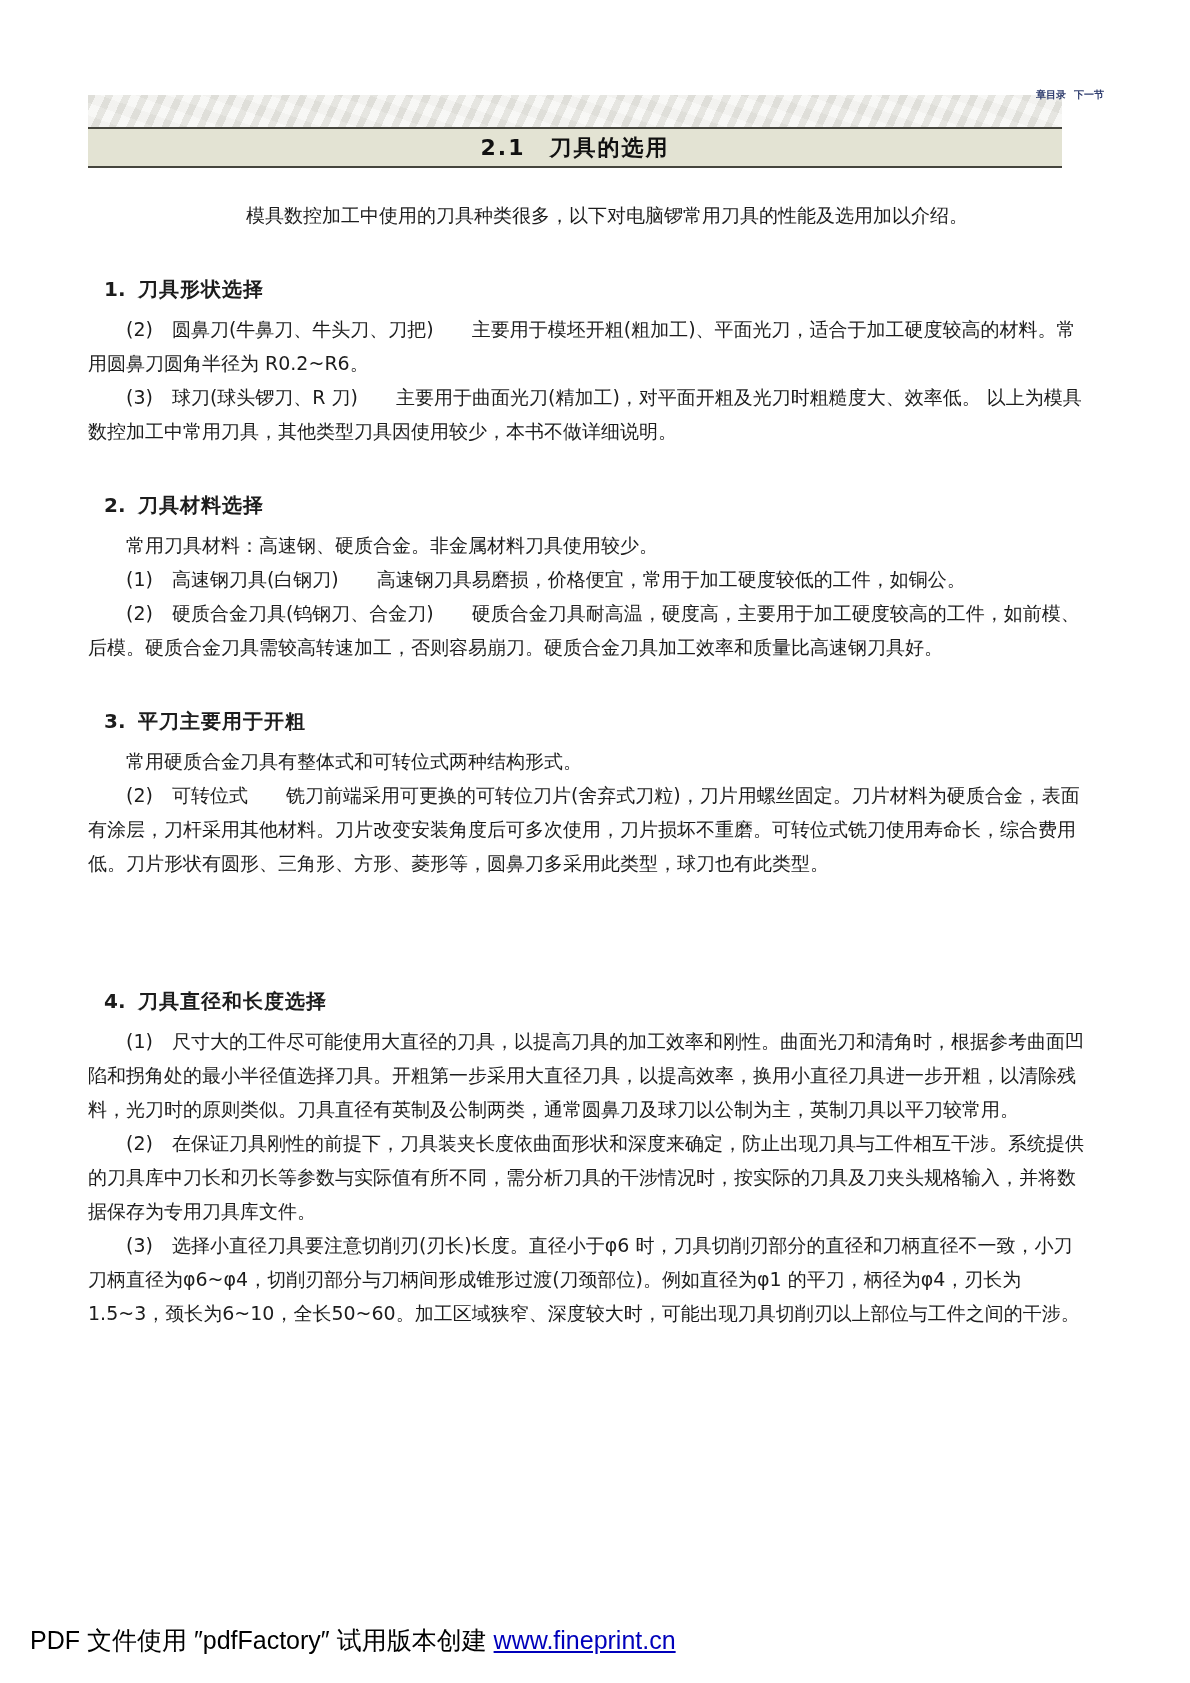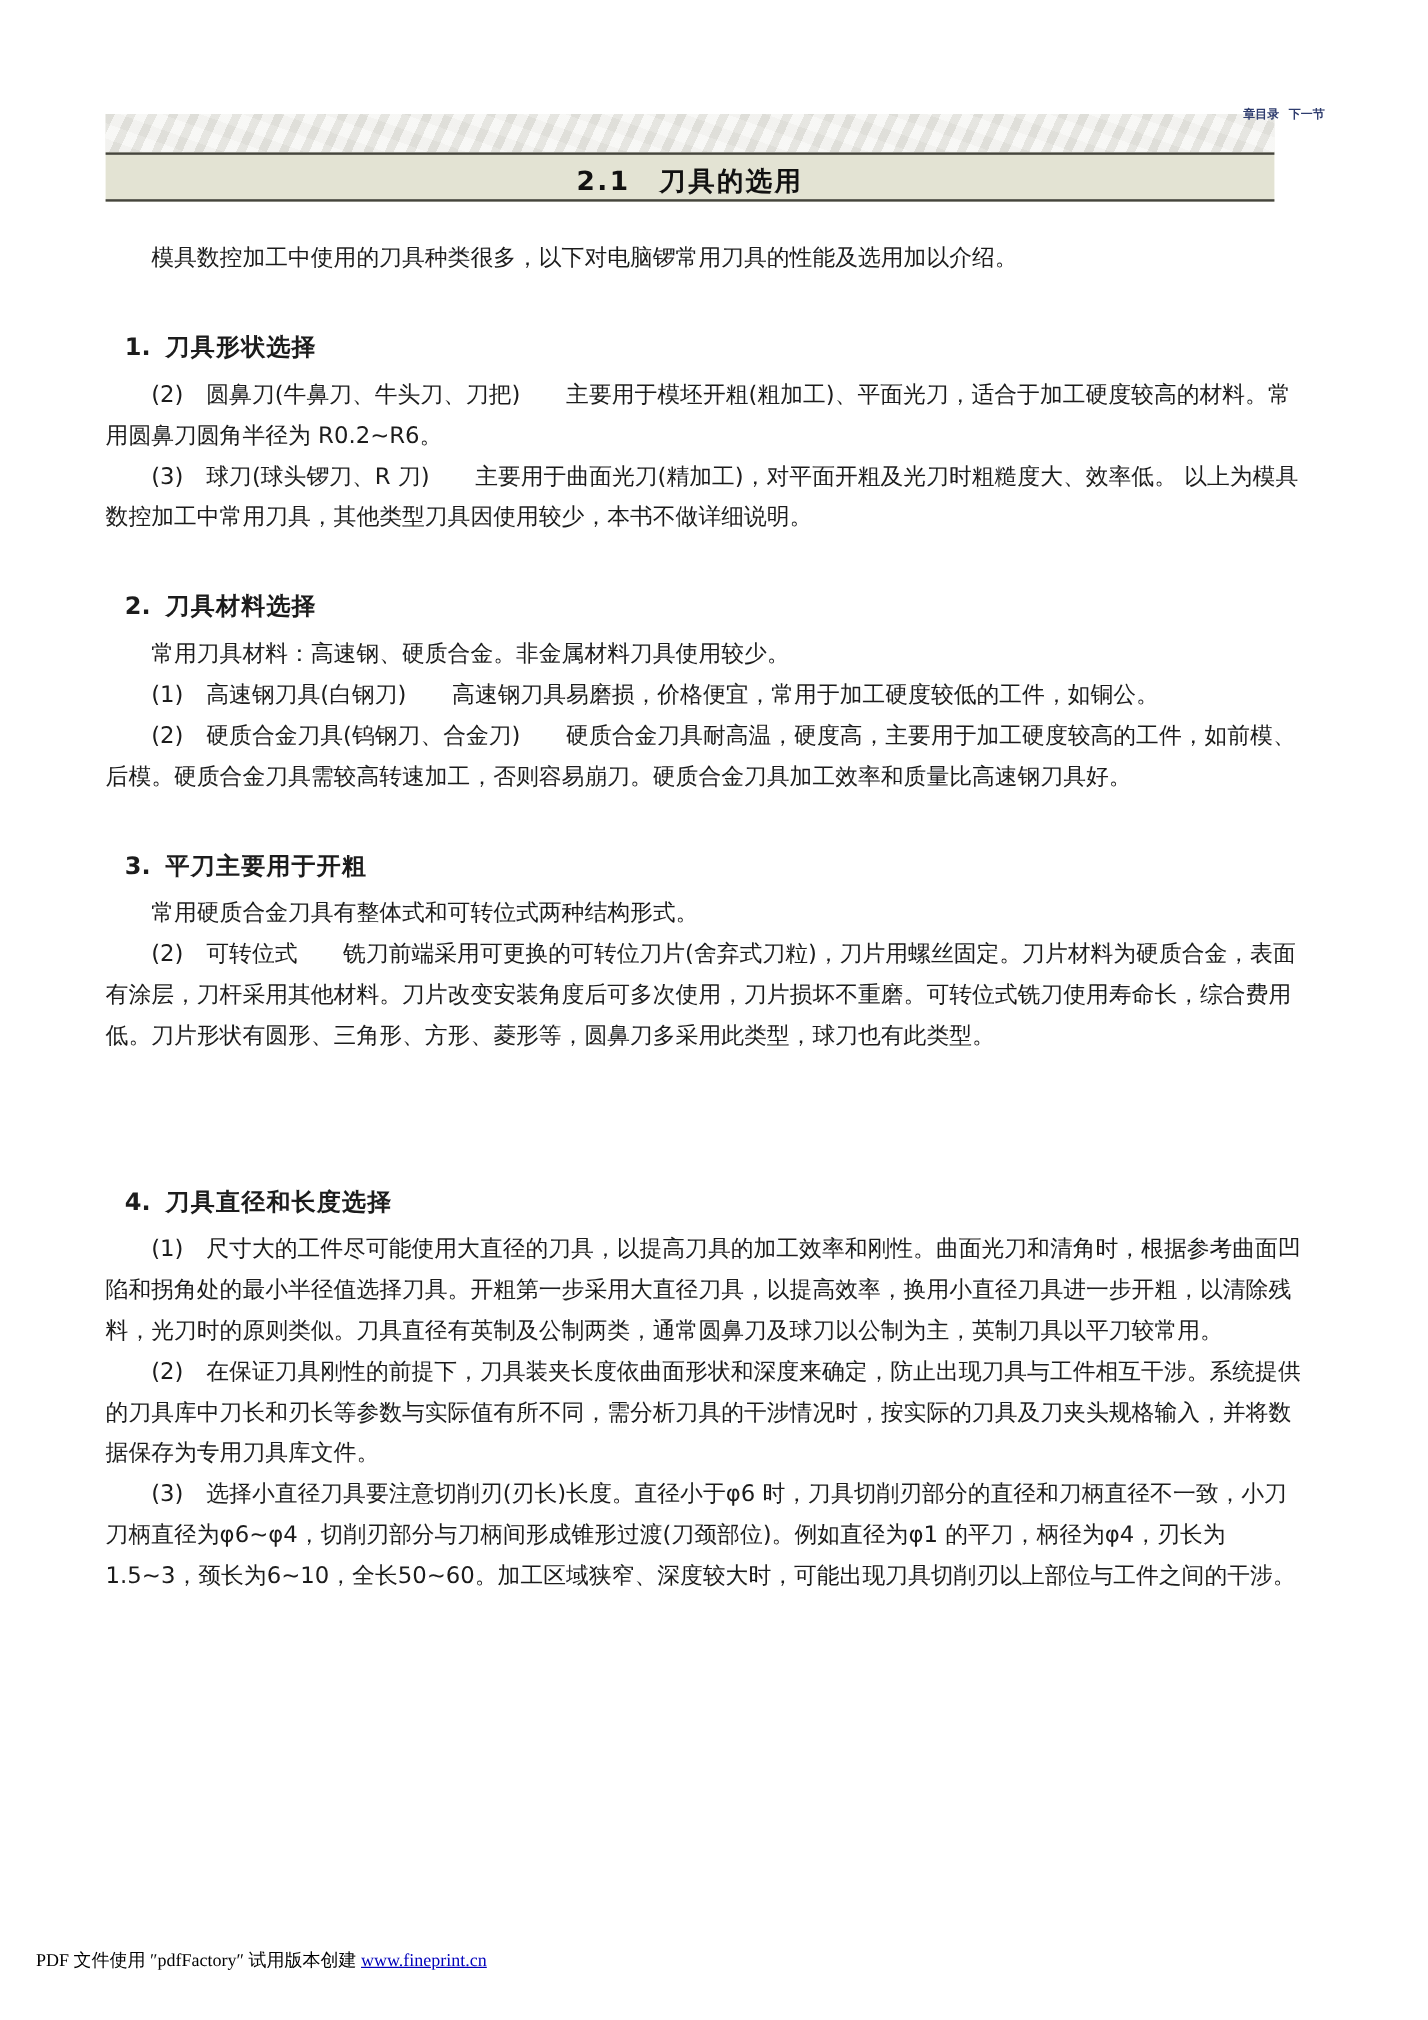--- a/index.html
+++ b/index.html
@@ -23,42 +23,42 @@
     position:absolute; left:1036px; top:88px; width:150px;
     font-size:10px; font-weight:bold; color:#2e3c6e;
     white-space:nowrap;
   }
   .navlink { color:#2e3c6e; text-decoration:none; cursor:pointer; margin-right:8px; }
   .titlebar {
     position:absolute; left:88px; top:127px; width:974px; height:41px;
     background:#e3e3d3;
     border-top:2px solid #45453d;
     border-bottom:2px solid #45453d;
-    display:flex; align-items:flex-end; justify-content:center;
+    display:flex; align-items:center; justify-content:center;
   }
   .titlebar .title {
     font-size:22px; font-weight:bold; color:#111; letter-spacing:2px;
   }
   .content {
     position:absolute; left:88px; top:198px; width:1000px;
     font-size:19px; line-height:34px; color:#1c1c1c;
   }
-  .intro { text-indent:2em; margin-bottom:24px; }
+  .intro { text-indent:2em; margin-bottom:24px;text-align:center; }
   .sec-heading {
     display:flex; margin-top:40px; margin-bottom:6px;
     font-weight:bold; font-size:20px;
   }
   .sec-heading .sec-num { width:50px; padding-left:16px; }
   .sec-heading .sec-title { letter-spacing:1px; }
   .sec-heading.big-gap { margin-top:104px; }
   .para { text-indent:2em; }
   .footer {
     position:absolute; left:30px; top:1624px; width:1100px;
-    font-family:Liberation Serif, serif;
-    font-size:15px; color:#000;
+    font-family:Liberation Sans, sans-serif;
+    font-size:25px; color:#000;
     white-space:nowrap;
   }
   .footer-link { color:#0000bb; text-decoration:underline; cursor:pointer; }
 </style>
 </head>
 <body>
 
 <div class="topband"></div>
 
 <div class="navlinks">

